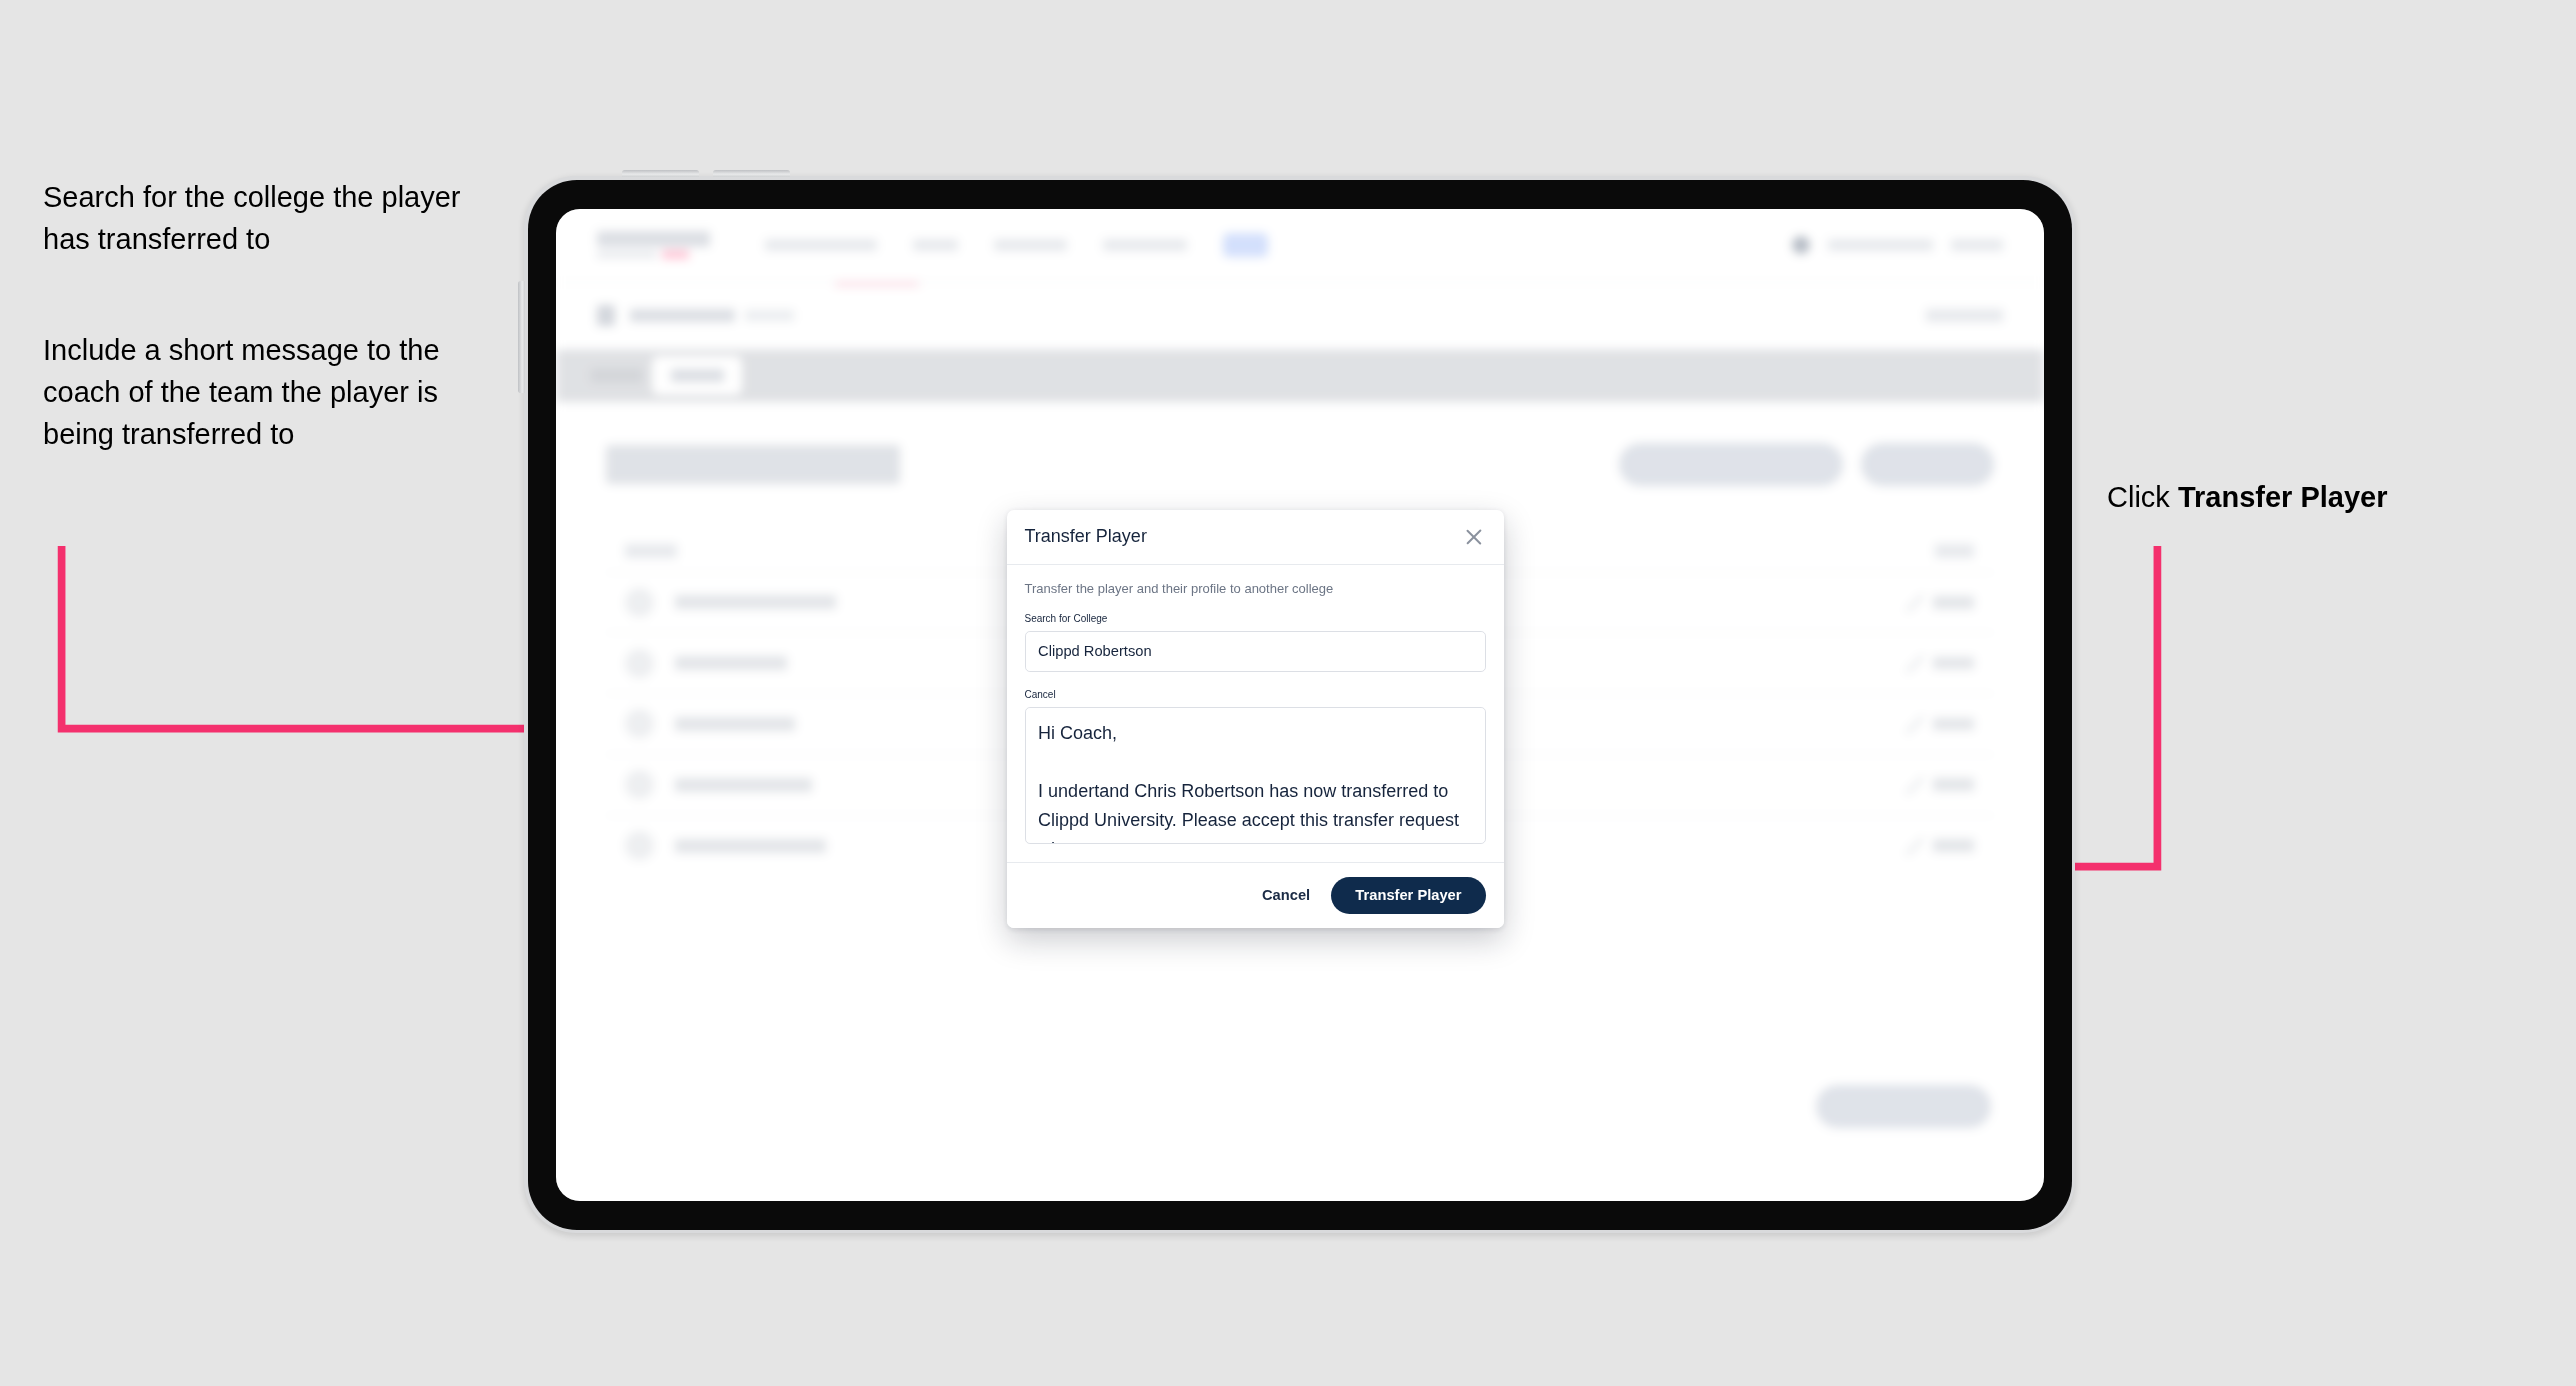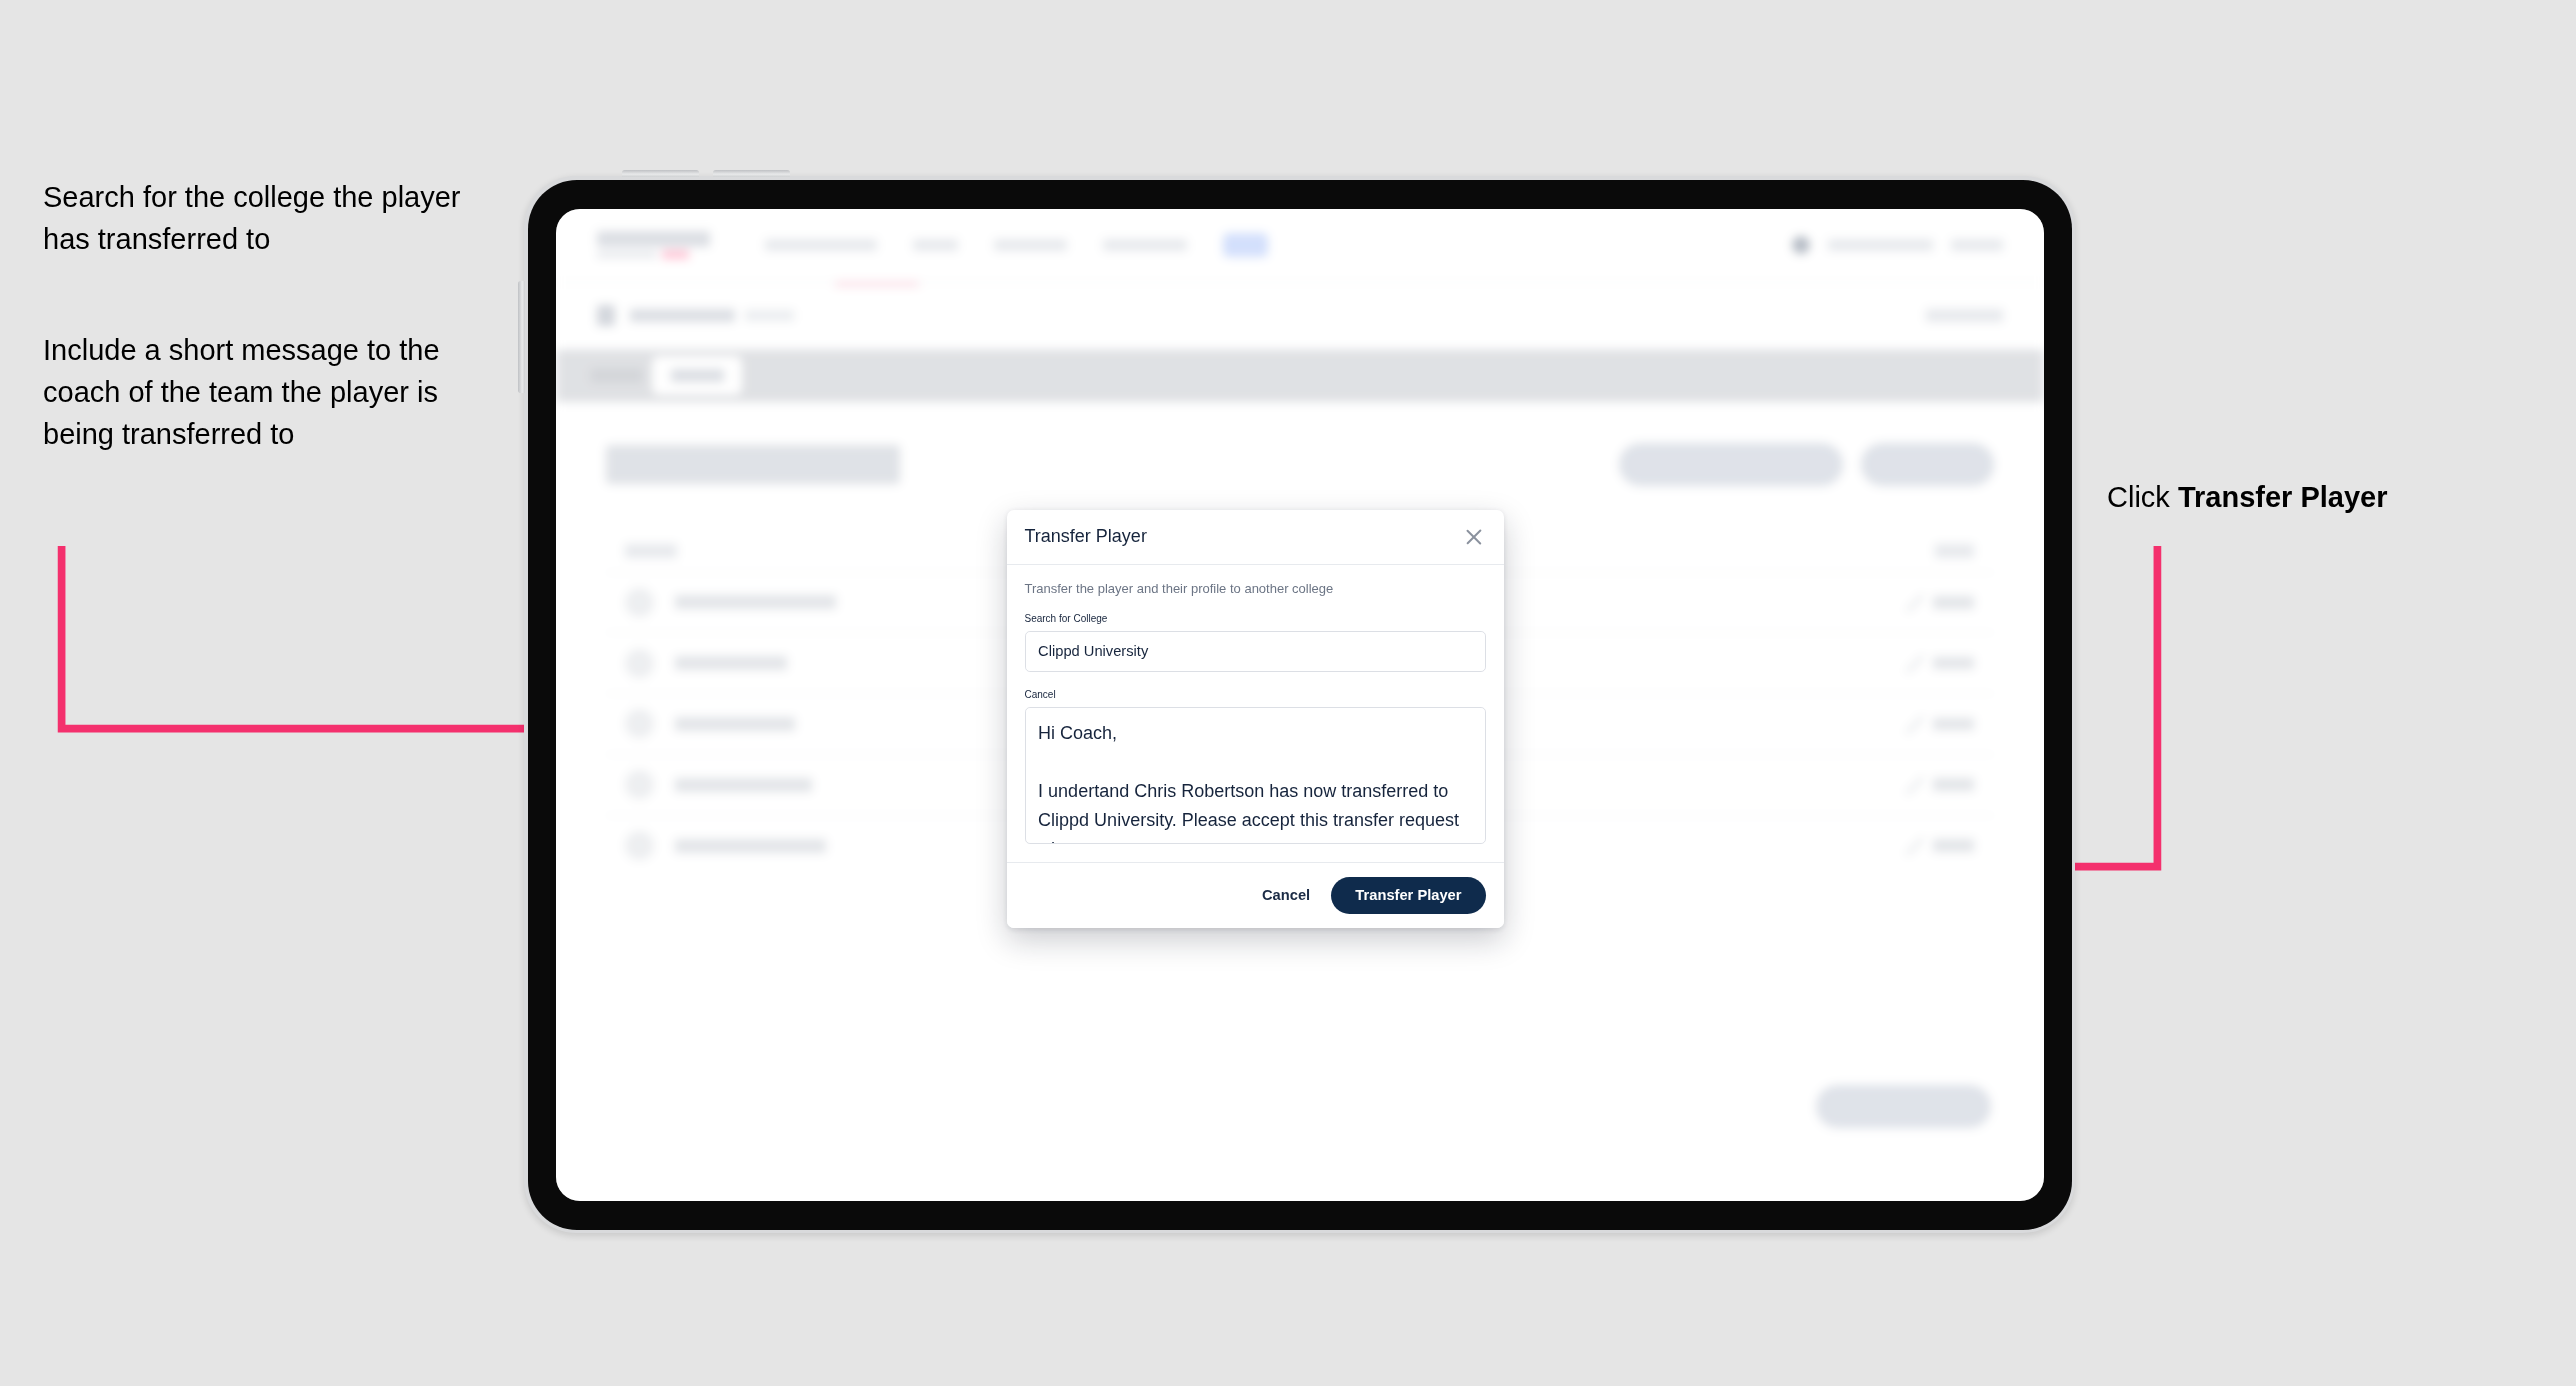--- a/index.html
+++ b/index.html
@@ -340,21 +340,21 @@
 
           <div class="modal-header">
             <div class="modal-title">Transfer Player</div>
             <div class="close-x"></div>
           </div>
 
           <div class="modal-body">
             <div class="modal-desc">Transfer the player and their profile to another college</div>
 
             <div class="field-label">Search for College</div>
-            <div class="text-input" placeholder="Search for College">Clippd University</div>
+            <div class="text-input" placeholder="Search for College">Clippd Robertson</div>
 
             <div class="field-gap"></div>
 
             <div class="field-label">Cancel</div>
             <div class="text-area" placeholder="Message">Hi Coach,
 
 I undertand Chris Robertson has now transferred to Clippd University. Please accept this transfer request when you can.</div>
           </div>
 
           <div class="modal-footer">

